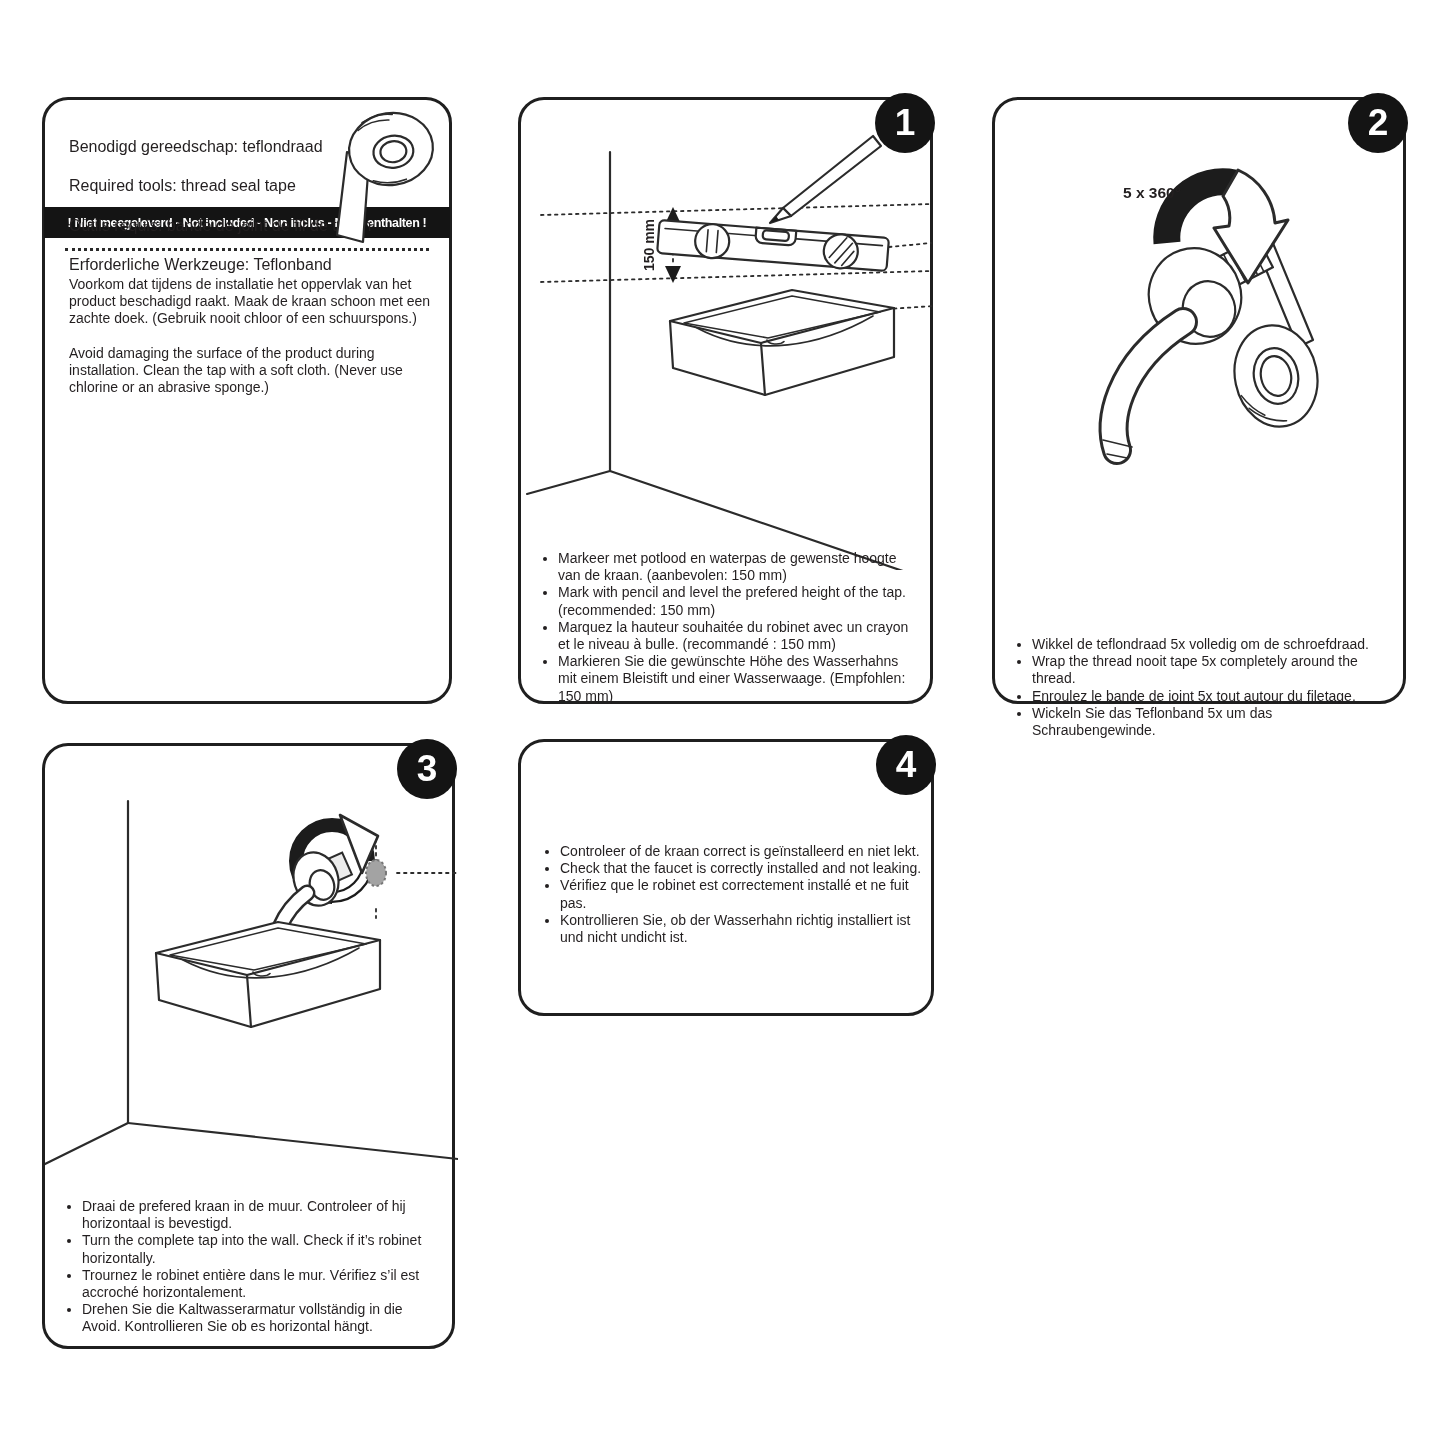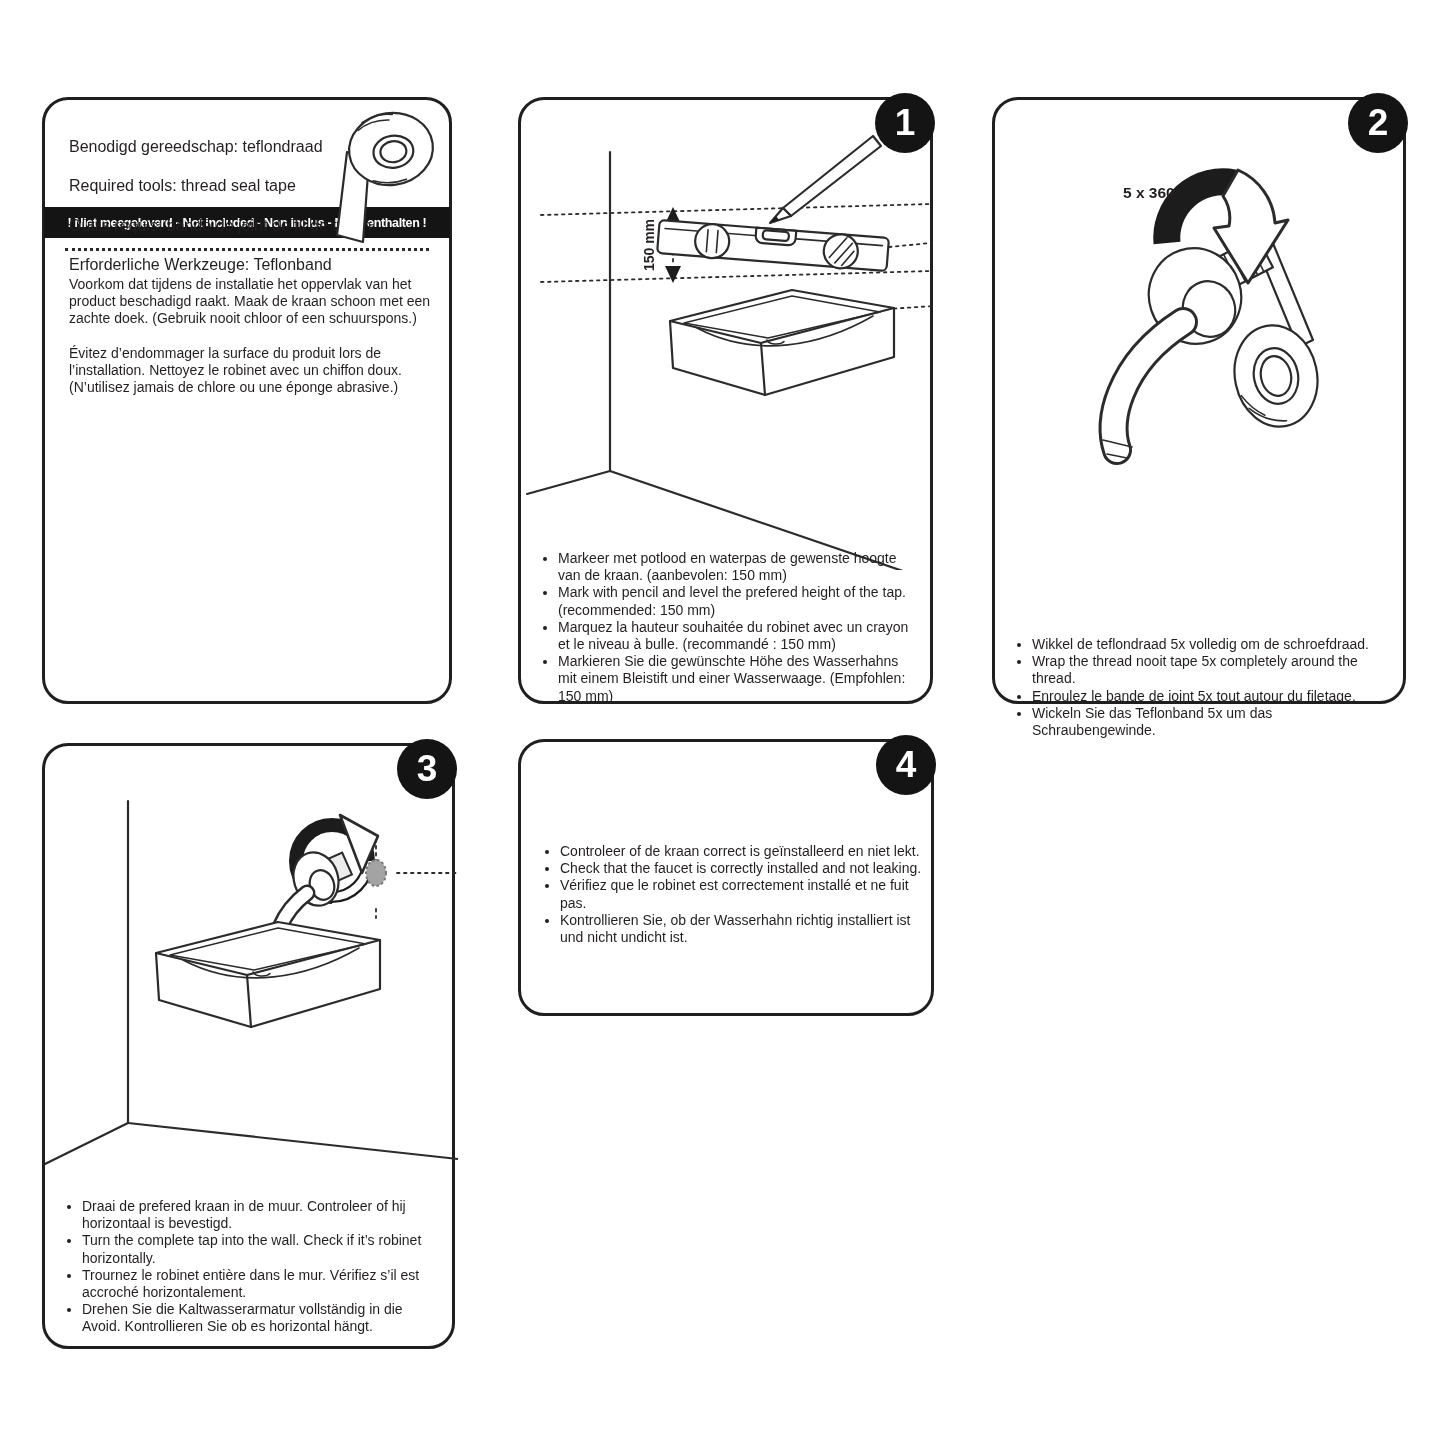--- a/index.html
+++ b/index.html
@@ -58,21 +58,21 @@
       <ellipse class="fw" cx="72" cy="48" rx="20" ry="16"></ellipse>
       <ellipse class="ln" cx="72" cy="48" rx="13" ry="10.5"></ellipse>
     </g>
   </svg>
 
   <div class="banner">! Niet meegeleverd - Not included - Non inclus - Nicht enthalten !</div>
   <div class="dots"></div>
 
   <div class="paras txt">
     <p>Voorkom dat tijdens de installatie het oppervlak van het product beschadigd raakt. Maak de kraan schoon met een zachte doek. (Gebruik nooit chloor of een schuurspons.)</p>
-    <p>Évitez d’endommager la surface du produit lors de l’installation. Nettoyez le robinet avec un chiffon doux. (N’utilisez jamais de chlore ou une éponge abrasive.)</p>
+    <p>Avoid damaging the surface of the product during installation. Clean the tap with a soft cloth. (Never use chlorine or an abrasive sponge.)</p>
   </div>
 </div>
 
 <div class="panel" style="left:518px;top:97px;width:415px;height:607px;">
   <div class="badge">1</div>
 
   <svg style="left:0;top:0;" width="415" height="470" viewBox="0 0 415 470">
     <g>
       <path class="ln" d="M89,52 L89,371"></path>
       <path class="ln" d="M89,371 L6,394"></path>

